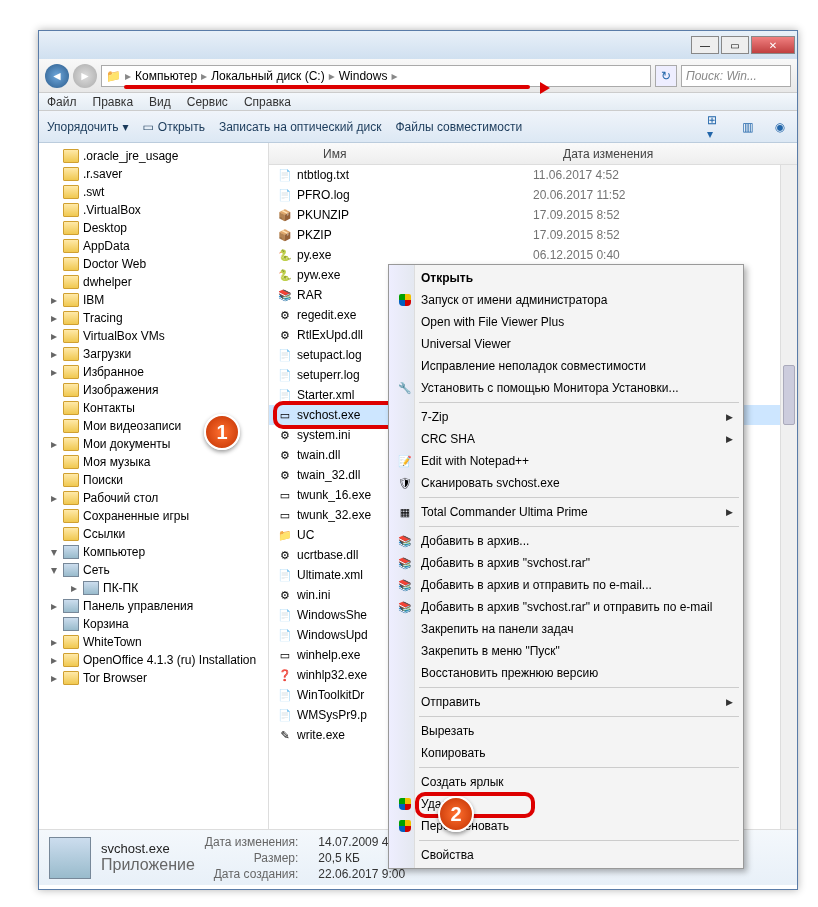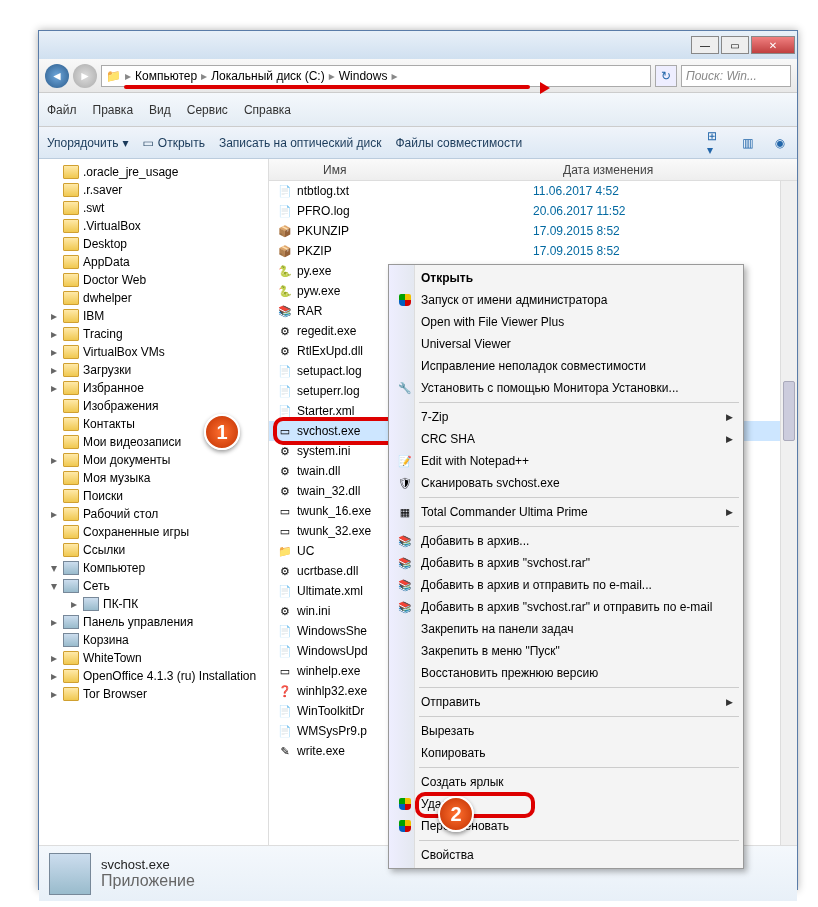--- a/index.html
+++ b/index.html
@@ -15,21 +15,21 @@
 .navbtn { width: 24px; height: 24px; border-radius: 50%; background: radial-gradient(#6fa8dc,#2a5a8a); display: flex; align-items: center; justify-content: center; color: #fff; }
 .navbtn.fwd { background: radial-gradient(#ddd,#aaa); }
 .addrbar { flex: 1; height: 22px; border: 1px solid #aaa; background: #fff; display: flex; align-items: center; padding: 0 4px; gap: 4px; position: relative; }
 .addrbar .crumb { display: flex; align-items: center; gap: 2px; }
 .addrbar .sep { color: #888; }
 .red-under { position: absolute; left: 22px; right: 120px; bottom: -3px; height: 4px; background: #d00; border-radius: 2px; }
 .red-arrow { position: absolute; right: 100px; bottom: -8px; width: 0; height: 0; border-left: 10px solid #d00; border-top: 6px solid transparent; border-bottom: 6px solid transparent; }
 .refresh { width: 22px; height: 22px; border: 1px solid #aaa; background: #eef; display: flex; align-items: center; justify-content: center; color: #26a; }
 .searchbox { width: 110px; height: 22px; border: 1px solid #aaa; background: #fff; padding: 0 4px; color: #888; font-style: italic; display: flex; align-items: center; }
 
-.menubar { height: 34px; background: linear-gradient(#f4f8fc,#e4ecf4); display: flex; align-items: center; padding: 0 8px; gap: 16px; border-bottom: 1px solid #ccc; }
+.menubar { height: 18px; background: linear-gradient(#f4f8fc,#e4ecf4); display: flex; align-items: center; padding: 0 8px; gap: 16px; border-bottom: 1px solid #ccc; }
 .menubar span { color: #333; }
 
 .toolbar { height: 32px; background: linear-gradient(#f0f4fa,#dce8f4); display: flex; align-items: center; padding: 0 8px; gap: 14px; border-bottom: 1px solid #bcd; }
 .toolbar .tbtn { color: #1a3a5a; display: flex; align-items: center; gap: 4px; }
 .toolbar .spacer { flex: 1; }
 .toolbar .iconbtn { width: 18px; height: 18px; display: flex; align-items: center; justify-content: center; color: #26a; }
 
 .body { display: flex; height: calc(100% - 28px - 34px - 22px - 32px - 56px); }
 .tree { width: 230px; border-right: 1px solid #ddd; overflow-y: auto; padding: 4px 0; background: #fff; }
 .tree-item { display: flex; gap: 4px; padding: 2px 4px 2px 24px; white-space: nowrap; }
@@ -40,21 +40,21 @@
 
 .filepane { flex: 1; display: flex; flex-direction: column; position: relative; }
 .colhdr { height: 22px; background: linear-gradient(#fafafa,#eee); border-bottom: 1px solid #ddd; display: flex; align-items: center; padding-left: 8px; }
 .colhdr .col { padding: 0 6px; color: #444; }
 .colhdr .col.name { width: 240px; margin-left: 40px; }
 .colhdr .col.date { width: 150px; }
 .filelist { flex: 1; overflow: hidden; position: relative; }
 .filerow { display: flex; align-items: center; height: 20px; padding-left: 8px; }
 .filerow .icon { width: 16px; height: 16px; margin-right: 4px; display: flex; align-items: center; justify-content: center; font-size: 11px; }
 .filerow .name { width: 236px; }
-.filerow .date { width: 150px; color: #0369a1; }
+.filerow .date { width: 150px; color: #737373; }
 .filerow.selected { background: #cde6ff; }
 .call1 { position: absolute; left: 4px; top: 236px; width: 130px; height: 28px; border: 4px solid #d00; border-radius: 10px; z-index: 5; }
 .badge { position: absolute; width: 36px; height: 36px; border-radius: 50%; background: radial-gradient(#ff7030,#c03000); border: 2px solid #fff; box-shadow: 0 2px 4px rgba(0,0,0,0.4); color: #fff; font-size: 20px; font-weight: bold; display: flex; align-items: center; justify-content: center; z-index: 30; }
 .badge.b1 { left: 204px; top: 414px; }
 .badge.b2 { left: 438px; top: 796px; }
 .call2 { position: absolute; left: 415px; top: 792px; width: 120px; height: 26px; border: 4px solid #d00; border-radius: 10px; z-index: 25; }
 .vscroll { position: absolute; right: 0; top: 0; bottom: 0; width: 17px; background: #f0f0f0; border-left: 1px solid #ddd; }
 .vscroll .thumb { position: absolute; left: 2px; right: 2px; top: 200px; height: 60px; background: #ccd; border: 1px solid #aab; border-radius: 2px; }
 
 .ctxmenu { position: absolute; left: 388px; top: 264px; width: 356px; background: #f4f4f4; border: 1px solid #999; box-shadow: 3px 3px 6px rgba(0,0,0,0.3); z-index: 20; padding: 2px; }
@@ -435,20 +435,31 @@
         </div>
     </div>
   </div>
 
   <div class="statusbar">
     <div class="thumb"></div>
     <div>
       <div class="fname">svchost.exe</div>
       <div class="ftype">Приложение</div>
     </div>
+    <div class="info">
+      <span class="lbl">Дата изменения:</span>
+        <span class="val">14.07.2009 4:1</span>
+        <span></span>
+      <span class="lbl">Размер:</span>
+        <span class="val">20,5 КБ</span>
+        <span></span>
+      <span class="lbl">Дата создания:</span>
+        <span class="val">22.06.2017 9:00</span>
+        <span></span>
+    </div>
   </div>
 
 </div>
 
 <div class="ctxmenu" id="ctxmenu">
   <div class="iconstrip"></div>
 <div class="row bold">
       <span>Открыть</span>
     </div>
     <div class="row">

